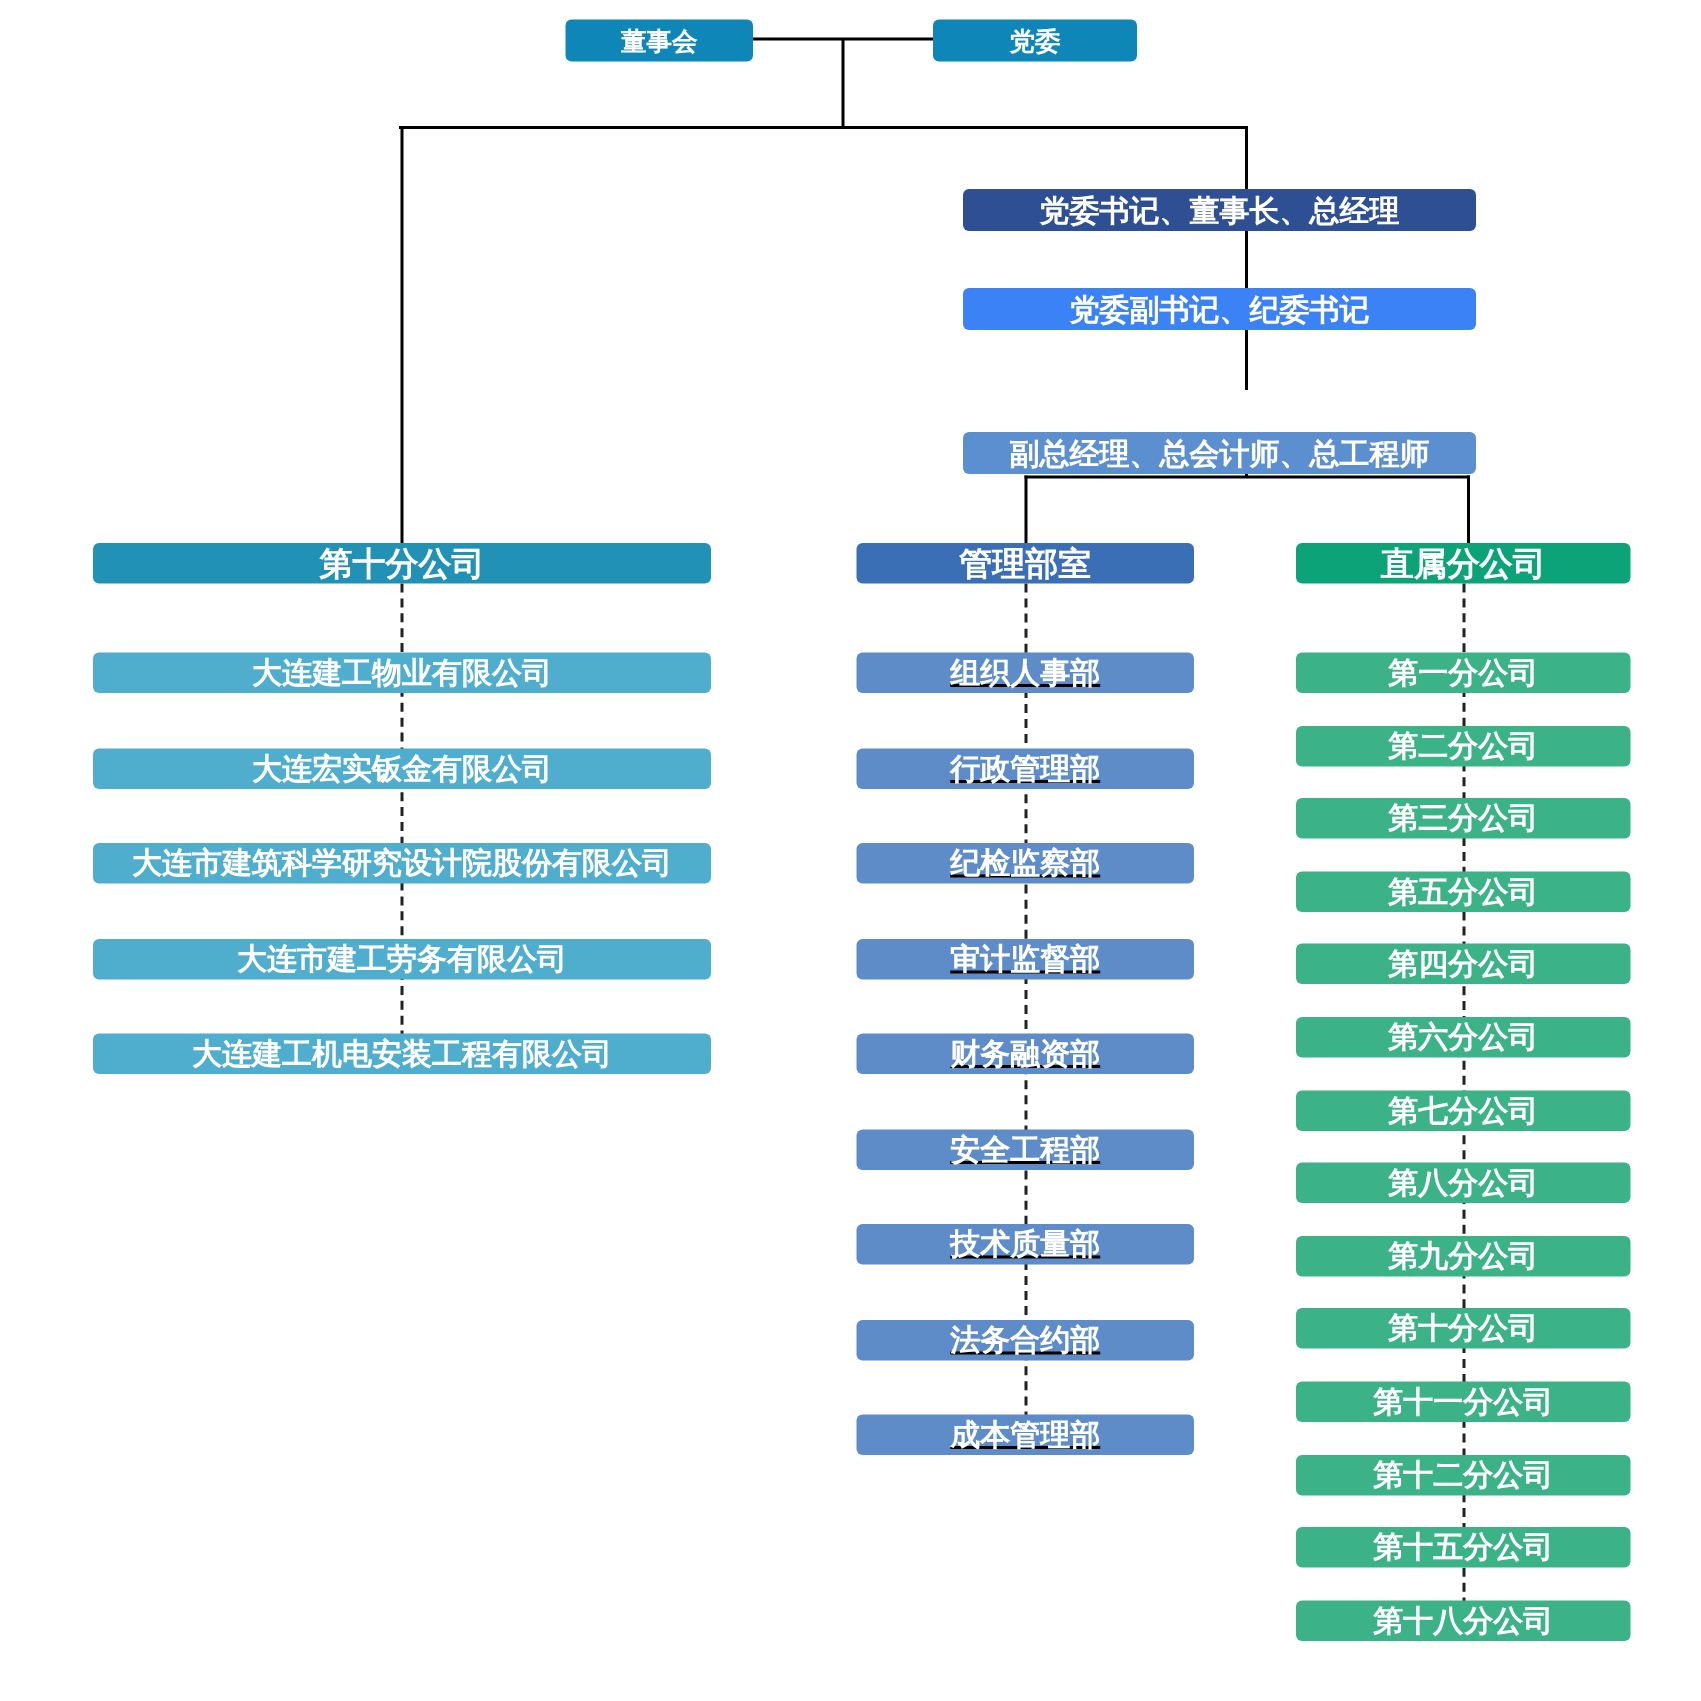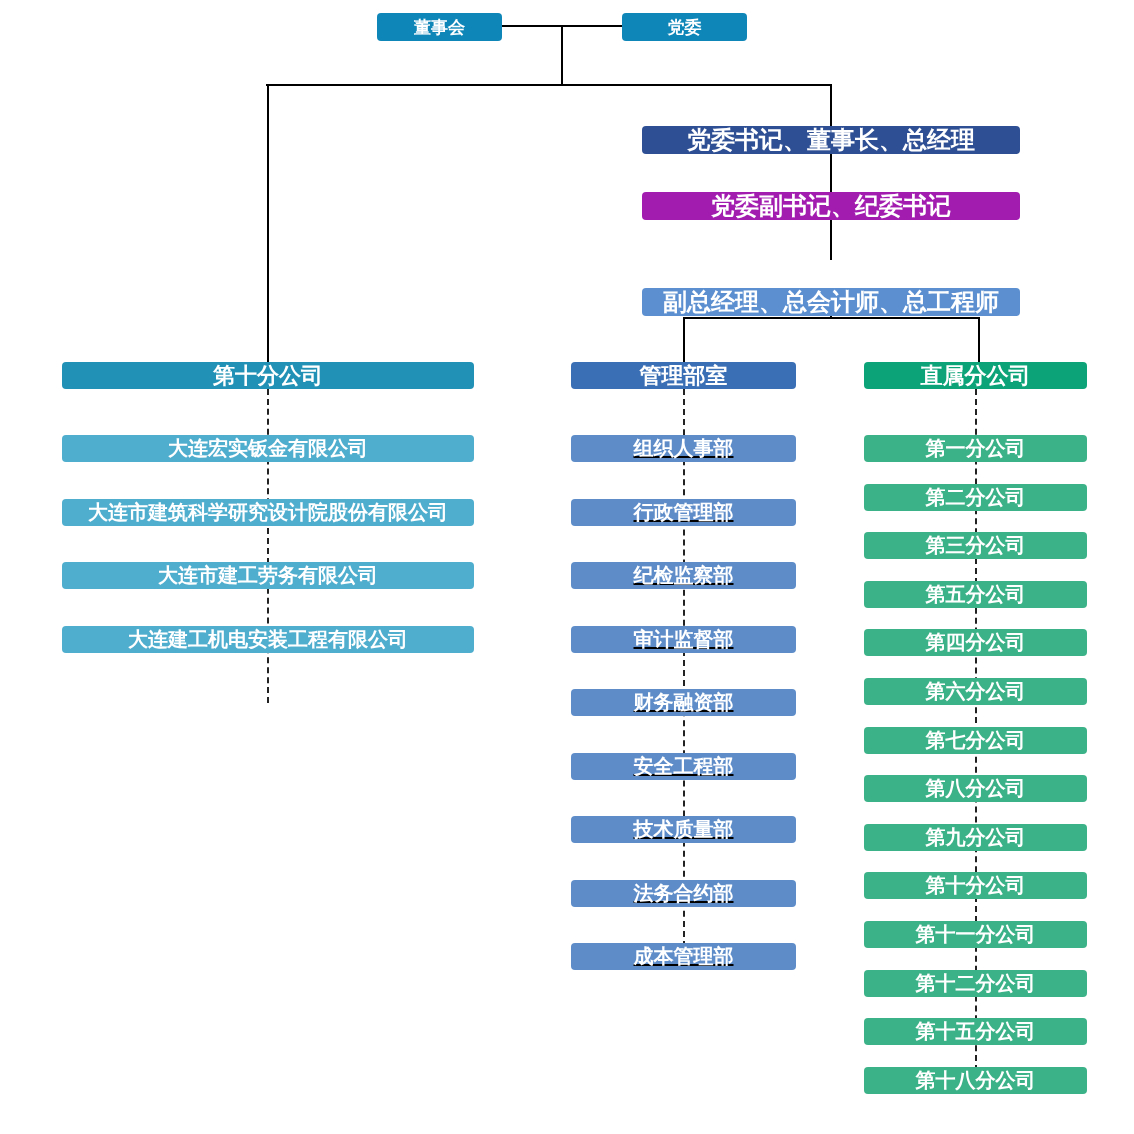--- a/index.html
+++ b/index.html
@@ -7,23 +7,23 @@
   .canvas { position: relative; width: 1134px; height: 1134px; background: #ffffff; overflow: hidden; }
 
   .box {
     position: absolute; box-sizing: border-box;
     display: flex; align-items: center; justify-content: center;
     color: #ffffff; font-weight: 700; border-radius: 4px;
     white-space: nowrap;
   }
   .top-box { height: 28px; font-size: 17px; }
   #box-board { left: 377px; top: 13px; width: 125px; }
-  #box-party { left: 622px; top: 13px; width: 125px; text-align: center; }
+  #box-party { left: 622px; top: 13px; width: 136px; text-align: center; }
 
-  .exec { left: 642px; width: 378px; height: 28px; font-size: 24px; }
+  .exec { left: 642px; width: 342px; height: 28px; font-size: 20px; }
   #exec1 { top: 126px; }
   #exec2 { top: 192px; }
   #exec3 { top: 260px; margin-top: 28px; }
 
   .line { position: absolute; background: #000000; }
   #l-top-h   { left: 502px; top: 25px;  width: 120px; height: 2px; }
   #l-top-v   { left: 561px; top: 26px;  width: 2px;   height: 58px; }
   #l-main-h  { left: 266px; top: 84px;  width: 566px; height: 2px; }
   #l-left-v  { left: 267px; top: 84px;  width: 2px;   height: 278px; }
   #l-right-v { left: 830px; top: 84px;  width: 2px;   height: 42px; }
@@ -77,27 +77,28 @@
   <div class="line" id="l-left-v"></div>
   <div class="line" id="l-right-v"></div>
   <div class="line" id="l-e1"></div>
   <div class="line" id="l-e2"></div>
   <div class="line" id="l-e3"></div>
   <div class="line" id="l-sub-h"></div>
   <div class="line" id="l-m-v"></div>
   <div class="line" id="l-b-v"></div>
 
   <div class="box exec" id="exec1" style="background-color: rgb(46, 79, 148);">党委书记、董事长、总经理</div>
-  <div class="box exec" id="exec2" style="background-color: #a21caf;">党委副书记、纪委书记</div>
+  <div class="box exec" id="exec2" style="background-color: #3b82f6;">党委副书记、纪委书记</div>
   <div class="box exec" id="exec3" style="background-color: rgb(91, 143, 208);">副总经理、总会计师、总工程师</div>
 
   <div class="col col-invest" style="--item-bg: #4fadce;">
     <div class="dash"></div>
     <div class="col-header" style="background-color: rgb(33, 145, 181);">第十分公司</div>
     <div class="col-items">
+        <div class="item">大连建工物业有限公司</div>
         <div class="item">大连宏实钣金有限公司</div>
         <div class="item">大连市建筑科学研究设计院股份有限公司</div>
         <div class="item">大连市建工劳务有限公司</div>
         <div class="item">大连建工机电安装工程有限公司</div>
       </div>
   </div>
 
   <div class="col col-mgmt" style="--item-bg: #5d8cc9;">
     <div class="dash"></div>
     <div class="col-header" style="background-color: rgb(58, 110, 181);">管理部室</div>

